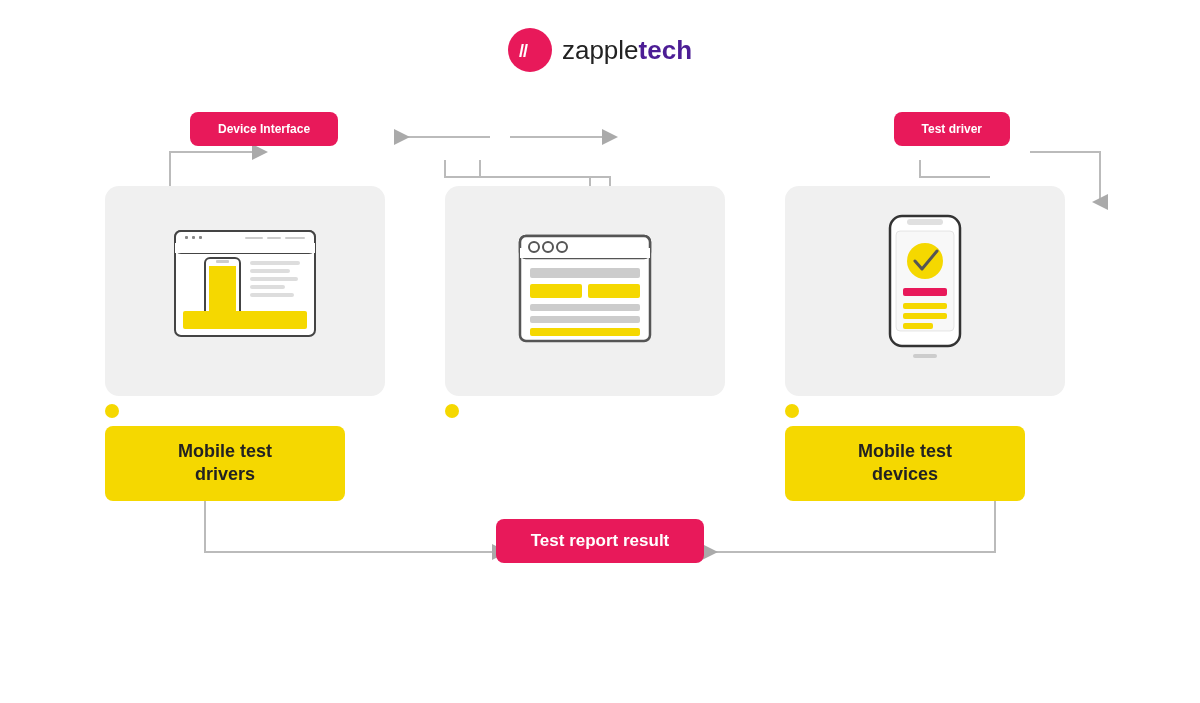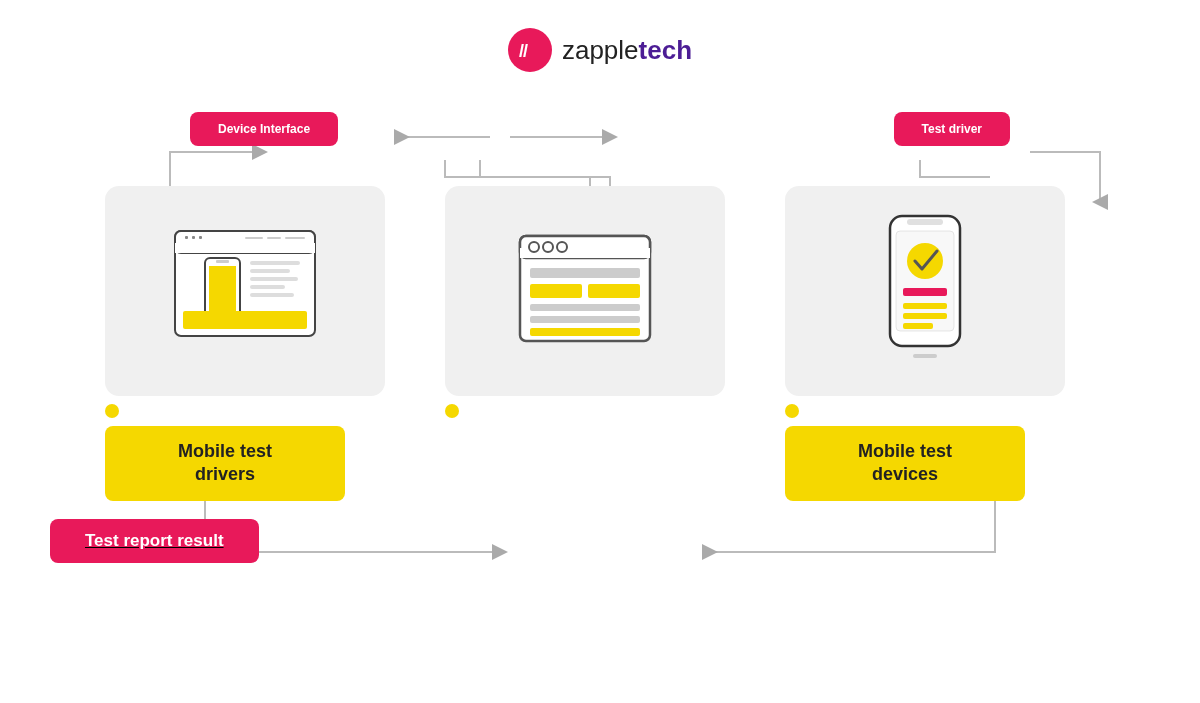--- a/index.html
+++ b/index.html
@@ -243,17 +243,17 @@
           <rect x="38" y="107" width="44" height="6" rx="2" fill="#f5d800"></rect>
           <rect x="38" y="117" width="30" height="6" rx="2" fill="#f5d800"></rect>
         </svg>
       </div>
       <div class="connector-dot"></div>
       <div class="card-label">Mobile test<br>devices</div>
     </div>
 
   </div>
 
-  <div style="display:flex; justify-content:flex-start; margin-top:18px; position:relative; z-index:20;text-decoration:underline;">
+  <div style="display:flex; justify-content:center; margin-top:18px; position:relative; z-index:20;">
     <div class="badge" style="background:#e8195a; font-size:17px; padding:12px 35px;">Test report result</div>
   </div>
 
 </div>
 
 </body></html>

